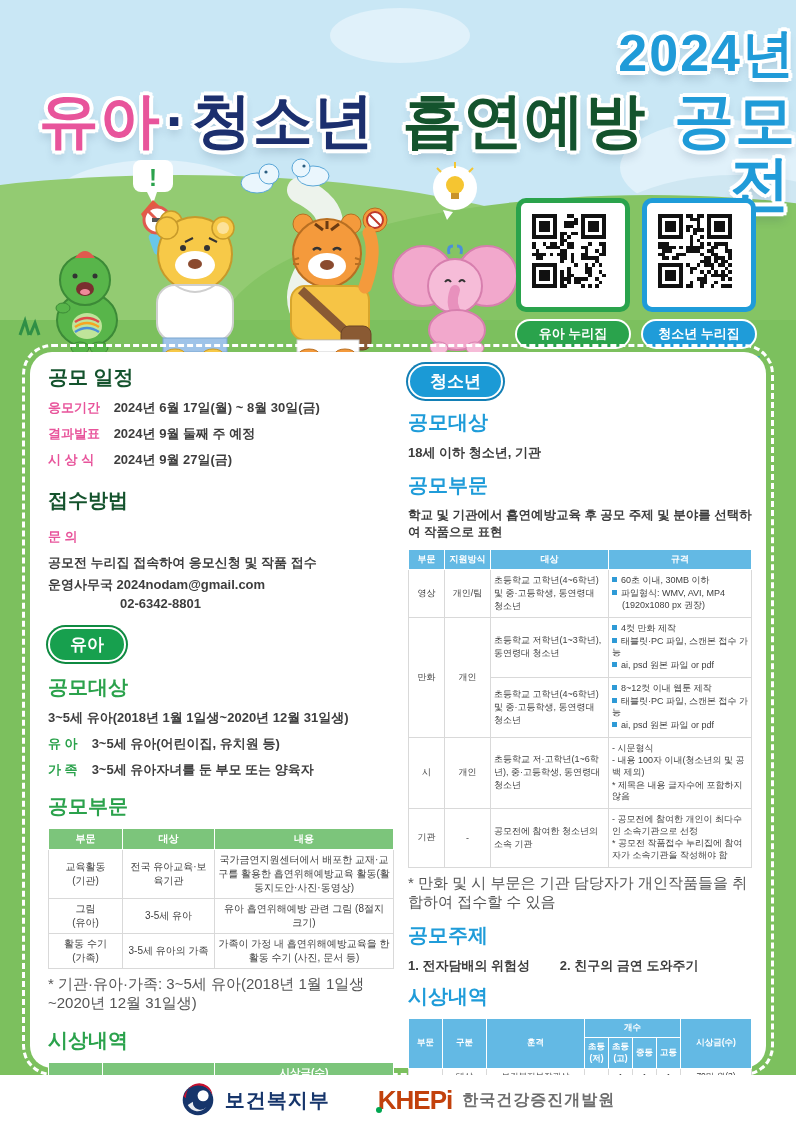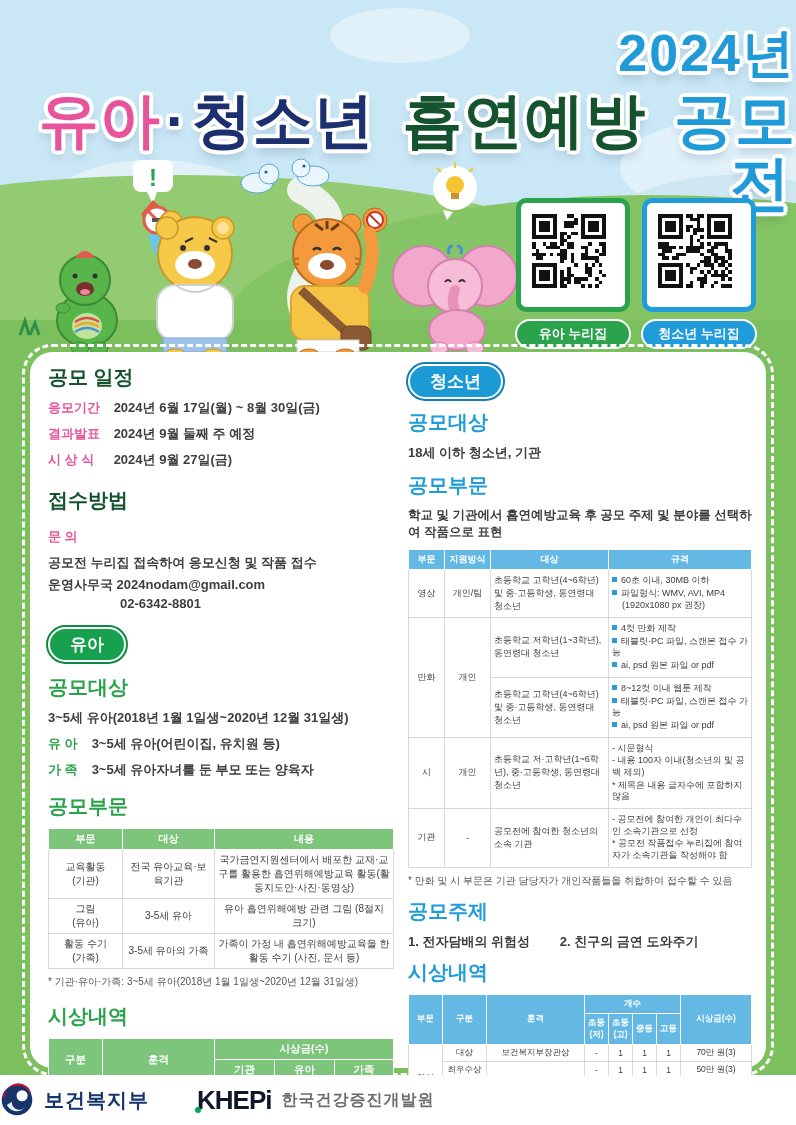--- a/index.html
+++ b/index.html
@@ -4,21 +4,21 @@
 <style>
   html,body{margin:0;padding:0;}
   body{width:796px;height:1125px;position:relative;overflow:hidden;
        font-family:"Liberation Sans","DejaVu Sans",sans-serif;color:#3d3d3d;}
   .abs{position:absolute;}
   
   .sky{left:0;top:0;width:796px;height:360px;background:#c9e7f5;}
   .cloud{background:#e0f1fa;border-radius:50%;}
   .bg-green{left:0;top:300px;width:796px;height:775px;background:#7cc05e;}
   .footer-band{left:0;top:1075px;width:796px;height:50px;background:#ffffff;
-       display:flex;align-items:center;gap:48px;}
+       display:flex;align-items:center;justify-content:center;gap:48px;}
   
   .title-wrap{left:0;top:26px;width:796px;text-align:right;line-height:1.05;}
   .t-year{font-size:52px;font-weight:800;letter-spacing:2px;
      text-shadow:-3px -3px 0 #fff,3px -3px 0 #fff,-3px 3px 0 #fff,3px 3px 0 #fff,0 -4px 0 #fff,0 4px 0 #fff,-4px 0 0 #fff,4px 0 0 #fff,0 7px 10px rgba(30,60,90,.25);}
   .t-main{font-size:60px;font-weight:800;letter-spacing:1px;margin-top:8px;
      text-shadow:-3px -3px 0 #fff,3px -3px 0 #fff,-3px 3px 0 #fff,3px 3px 0 #fff,0 -4px 0 #fff,0 4px 0 #fff,-4px 0 0 #fff,4px 0 0 #fff,0 7px 10px rgba(30,60,90,.25);}
   .t-main span{margin:0 5px;}
   
   .qr-card{width:118px;text-align:center;}
   .qr-frame{width:96px;height:96px;margin:0 auto;border-radius:10px;padding:4px;background:#fff;}
@@ -41,21 +41,21 @@
   h2{margin:0;font-size:20px;font-weight:800;letter-spacing:0;}
   .h-pink{color:#14532d;} .h-green{color:#2ba24c;} .h-blue{color:#1f9cd9;}
   .row-line{font-size:13px;margin-top:8px;color:#3d3d3d;font-weight:600;}
   .lbl{font-weight:800;display:inline-block;}
   .lbl-pink{color:#e8549b;width:62px;}
   .lbl-green{color:#2ba24c;width:40px;}
   .pill{display:inline-block;color:#fff;font-weight:800;font-size:17px;border-radius:18px;
         padding:4px 20px;border:2px solid #fff;}
   .pill-green{background:#17a04e;box-shadow:0 0 0 2px #0f8a41;}
   .pill-blue{background:#1b9ad6;box-shadow:0 0 0 2px #137fb5;}
-  .note{font-size:10px;color:#555;margin-top:6px;}
+  .note{font-size:15px;color:#555;margin-top:6px;}
   
   table{border-collapse:collapse;width:100%;text-align:center;background:#fff;}
   th{color:#fff;font-weight:700;border:1px solid #fff;padding:3px 2px;}
   td{border:1px solid #d9d9d9;padding:3px 3px;}
   .t-green th{background:#7cc57b;}
   .t-blue th{background:#63b9e4;}
   .t-kids-div{font-size:10px;margin-top:8px;}
   .t-kids-aw{font-size:10.5px;margin-top:8px;}
   .t-kids-aw td{padding:5px 2px;}
   .t-youth-div{font-size:9px;margin-top:8px;}
@@ -66,21 +66,21 @@
   .cell-left{text-align:left;}
   .spec div{margin:1px 0;line-height:1.3;}
   .sq::before{content:"";display:inline-block;width:5px;height:5px;background:#2e9ad6;
               margin-right:4px;vertical-align:1px;}
   .cont{padding-left:10px;}
   .theme{font-size:13px;font-weight:700;margin-top:8px;}
   .theme span{margin-right:26px;}
   
   .logo{display:flex;align-items:center;gap:10px;}
   .mohw-text{font-size:20px;font-weight:800;color:#16356b;letter-spacing:1px;}
-  .khepi-text{font-size:26px;font-weight:800;color:#0f172a;letter-spacing:-1px;position:relative;}
+  .khepi-text{font-size:26px;font-weight:800;color:#c2410c;letter-spacing:-1px;position:relative;}
   .khepi-text::before{content:"";position:absolute;left:-2px;bottom:3px;width:6px;height:6px;
       border-radius:50%;background:#00a651;}
   .khepi-full{font-size:16px;font-weight:700;color:#6d6d6d;letter-spacing:1px;}
   .contact-line2{padding-left:72px;}
 </style>
 </head>
 <body>
 
 <div class="abs sky">
   <div class="abs cloud" style="left:50px;top:160px;width:210px;height:85px;"></div>

